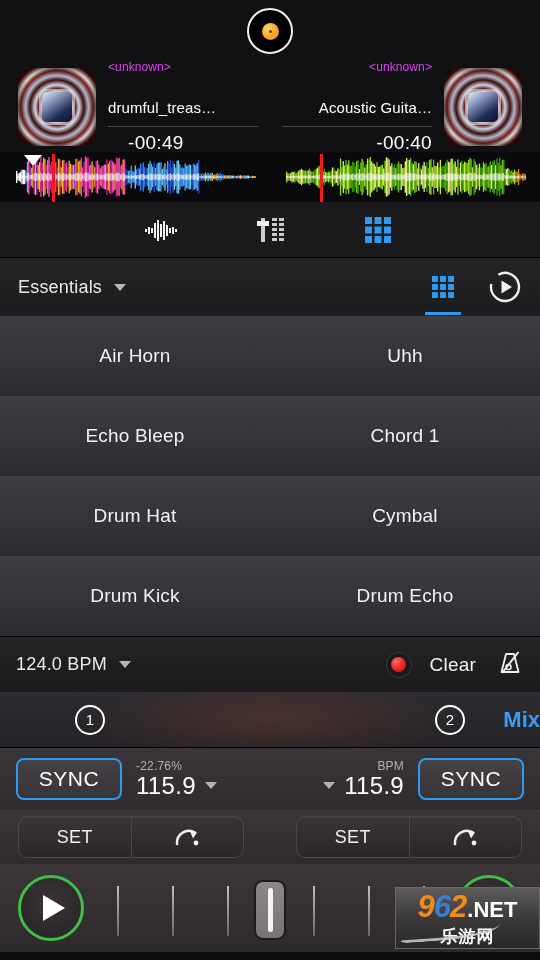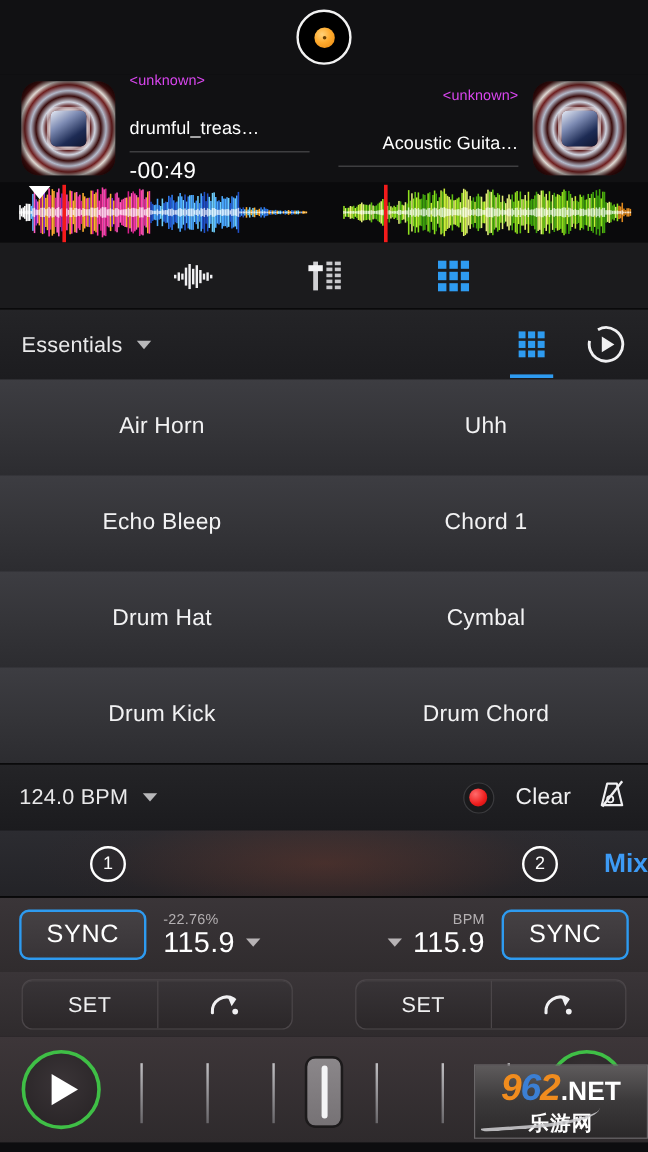--- a/index.html
+++ b/index.html
@@ -34,21 +34,21 @@
   .art-core{position:absolute;left:50%;top:50%;width:30px;height:30px;margin:-15px 0 0 -15px;
     border-radius:5px;background:linear-gradient(145deg,#e9edf6 0%,#7e8cb4 35%,#1d2b54 70%,#0e1530 100%);
     box-shadow:0 0 0 3px rgba(240,240,245,.55);}
 
   .tinfo { flex:1; padding:0 12px; }
   .tinfo.right { text-align:right; }
   .artist { font-size:12px; color:#d946ef; line-height:15px; letter-spacing:.1px;}
   .title { font-size:15px; color:#fff; line-height:26px; white-space:nowrap; overflow:hidden;
            letter-spacing:.1px; font-weight:400;margin-top:20px;}
   .rule { height:1px; background:#4a4a4c; margin:5px 0 4px; }
-  .time { font-size:19px; color:#fff; line-height:24px; letter-spacing:.3px;}
+  .time { font-size:19px; color:#fff; line-height:24px; letter-spacing:.3px;margin-left:20px;}
 
   
   .waves { height:50px; display:flex; background:#0a0a0c; position:relative; }
   .wave { flex:1; position:relative; overflow:hidden; }
   .wave-canvas{position:absolute;inset:0;}
   .playhead { position:absolute; top:2px; bottom:0; width:3px; background:#f31b1b; }
   .marker { position:absolute; top:3px; width:0;height:0;
     border-left:9px solid transparent;border-right:9px solid transparent;border-top:11px solid #fff;}
 
   
@@ -169,20 +169,21 @@
     <div class="artist">&lt;unknown&gt;</div>
     <div class="title">drumful_treas…</div>
     <div class="rule"></div>
     <div class="time">-00:49</div>
   </div>
 
   <div class="tinfo right">
     <div class="artist">&lt;unknown&gt;</div>
     <div class="title">Acoustic Guita…</div>
     <div class="rule"></div>
+    <div class="time">-00:40</div>
   </div>
 
   <div class="art">
     <div class="art-core"></div>
   </div>
 </div>
 
 <div class="waves">
   <div class="wave">
     <svg class="wave-canvas" viewBox="0 0 270 50" preserveAspectRatio="none">
@@ -995,21 +996,21 @@
 </div>
 
 <div class="pads">
   <div class="pad">Air Horn</div>
   <div class="pad">Uhh</div>
   <div class="pad">Echo Bleep</div>
   <div class="pad">Chord 1</div>
   <div class="pad">Drum Hat</div>
   <div class="pad">Cymbal</div>
   <div class="pad">Drum Kick</div>
-  <div class="pad">Drum Chord</div>
+  <div class="pad">Drum Echo</div>
 </div>
 
 <div class="bpmbar">
   <div class="bpm-text">124.0 BPM</div>
   <div class="chev"></div>
   <div class="bpm-spacer"></div>
   <div class="rec">
     <div class="rec-dot"></div>
   </div>
   <div class="clear">Clear</div>

